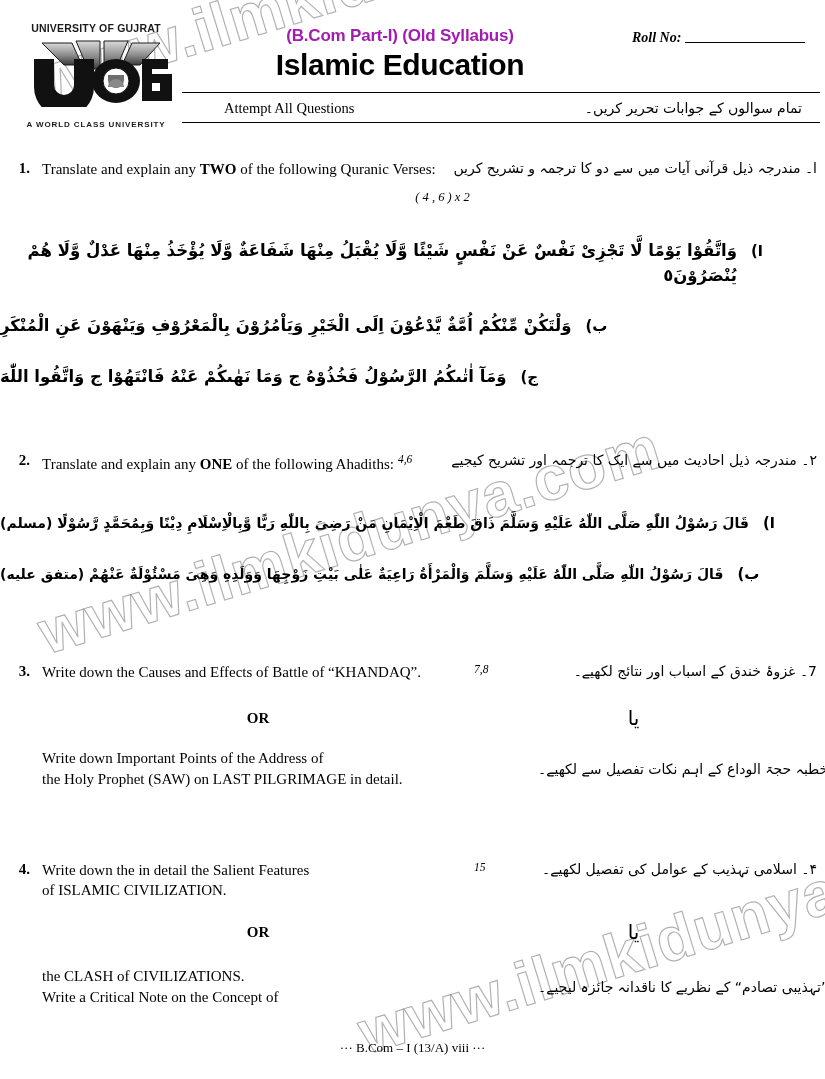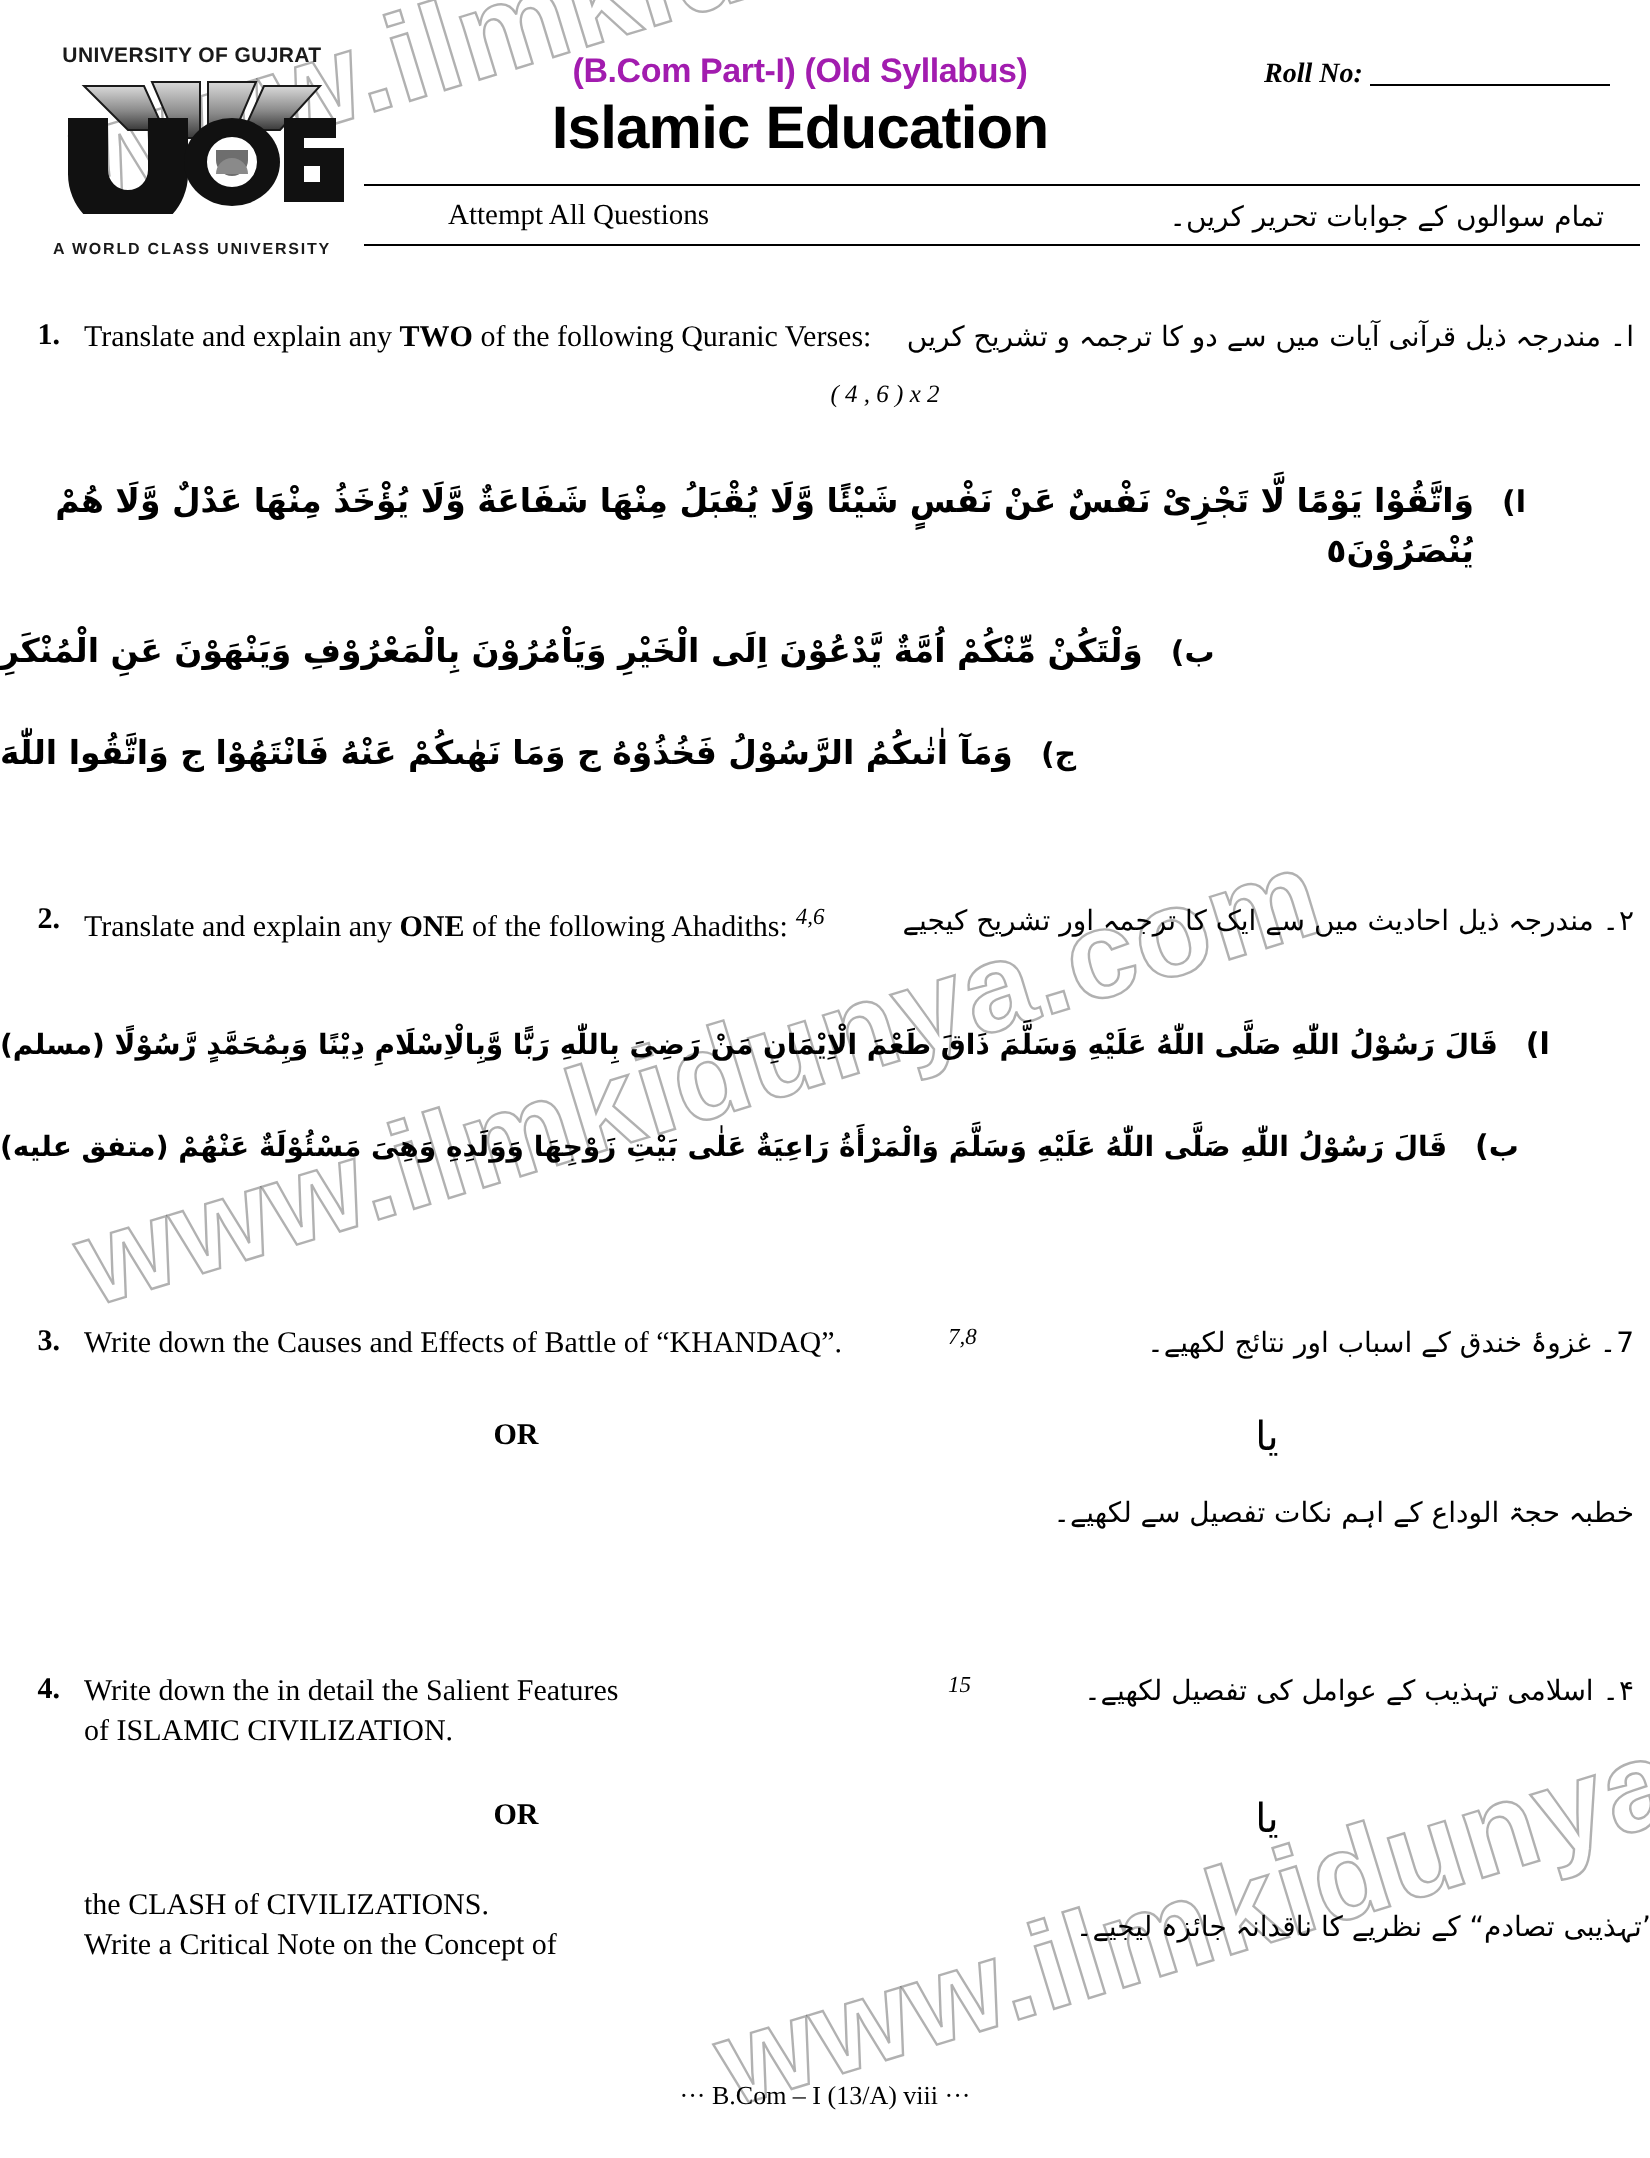--- a/index.html
+++ b/index.html
@@ -406,20 +406,24 @@
         <div class="urdu q-ur" style="flex:1 1 auto;">7۔  غزوۂ خندق کے اسباب اور نتائج لکھیے۔</div>
       </div>
 
       <div class="alt-row" style="margin-top:24px;padding:0 8px 0 42px;">
         <div class="or-word" style="flex:0 0 432px;">OR</div>
         <div class="urdu ya-word" style="flex:0 0 64px;"></div>
         <div class="urdu ya-word" style="flex:1 1 auto;padding-right:88px;">یا</div>
       </div>
 
       <div class="alt-row" style="margin-top:18px;padding:0 8px 0 42px;">
+        <div class="alt-en" style="flex:0 0 432px;">
+          <div>Write down Important Points of the Address of</div>
+          <div>the Holy Prophet (SAW) on LAST PILGRIMAGE in detail.</div>
+        </div>
         <div style="flex:0 0 64px;"></div>
         <div class="urdu alt-ur" style="flex:1 1 auto;">خطبہ حجۃ الوداع کے اہم نکات تفصیل سے لکھیے۔</div>
       </div>
     </div>
 
     <div class="q-block" style="margin-top:72px;">
       <div class="q-row" style="padding:0 8px 0 0;">
         <div class="q-num">4.</div>
         <div class="q-en" style="flex:0 0 432px;">
           <div>Write down the in detail the Salient Features</div>

